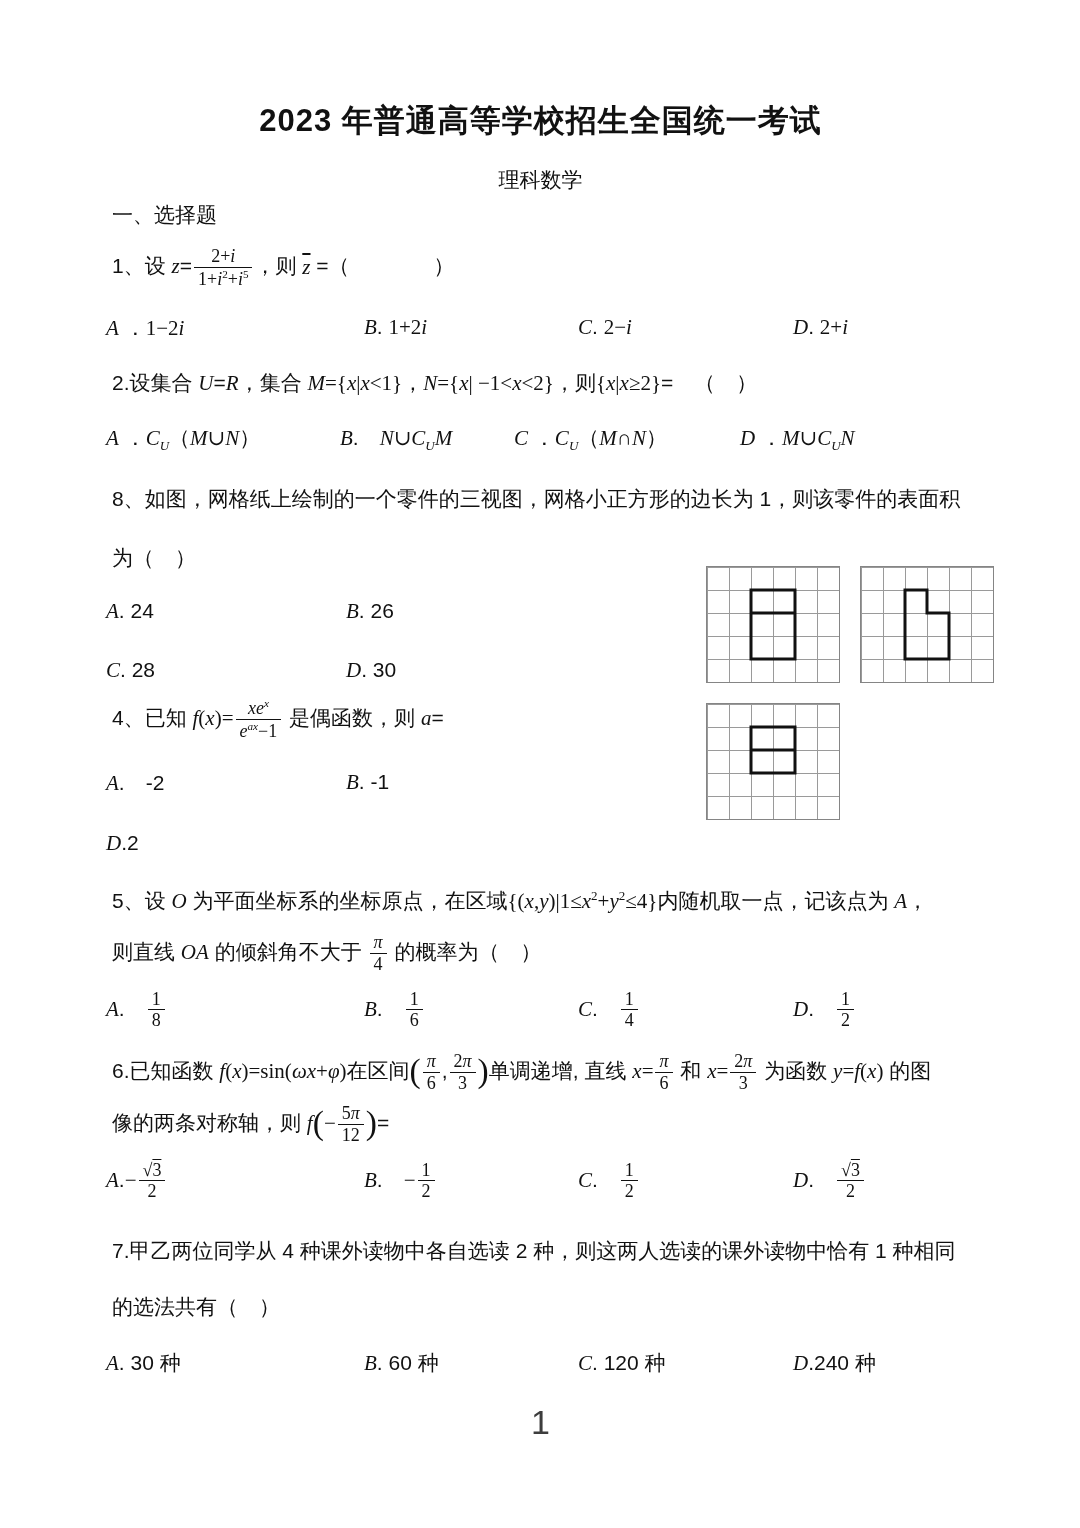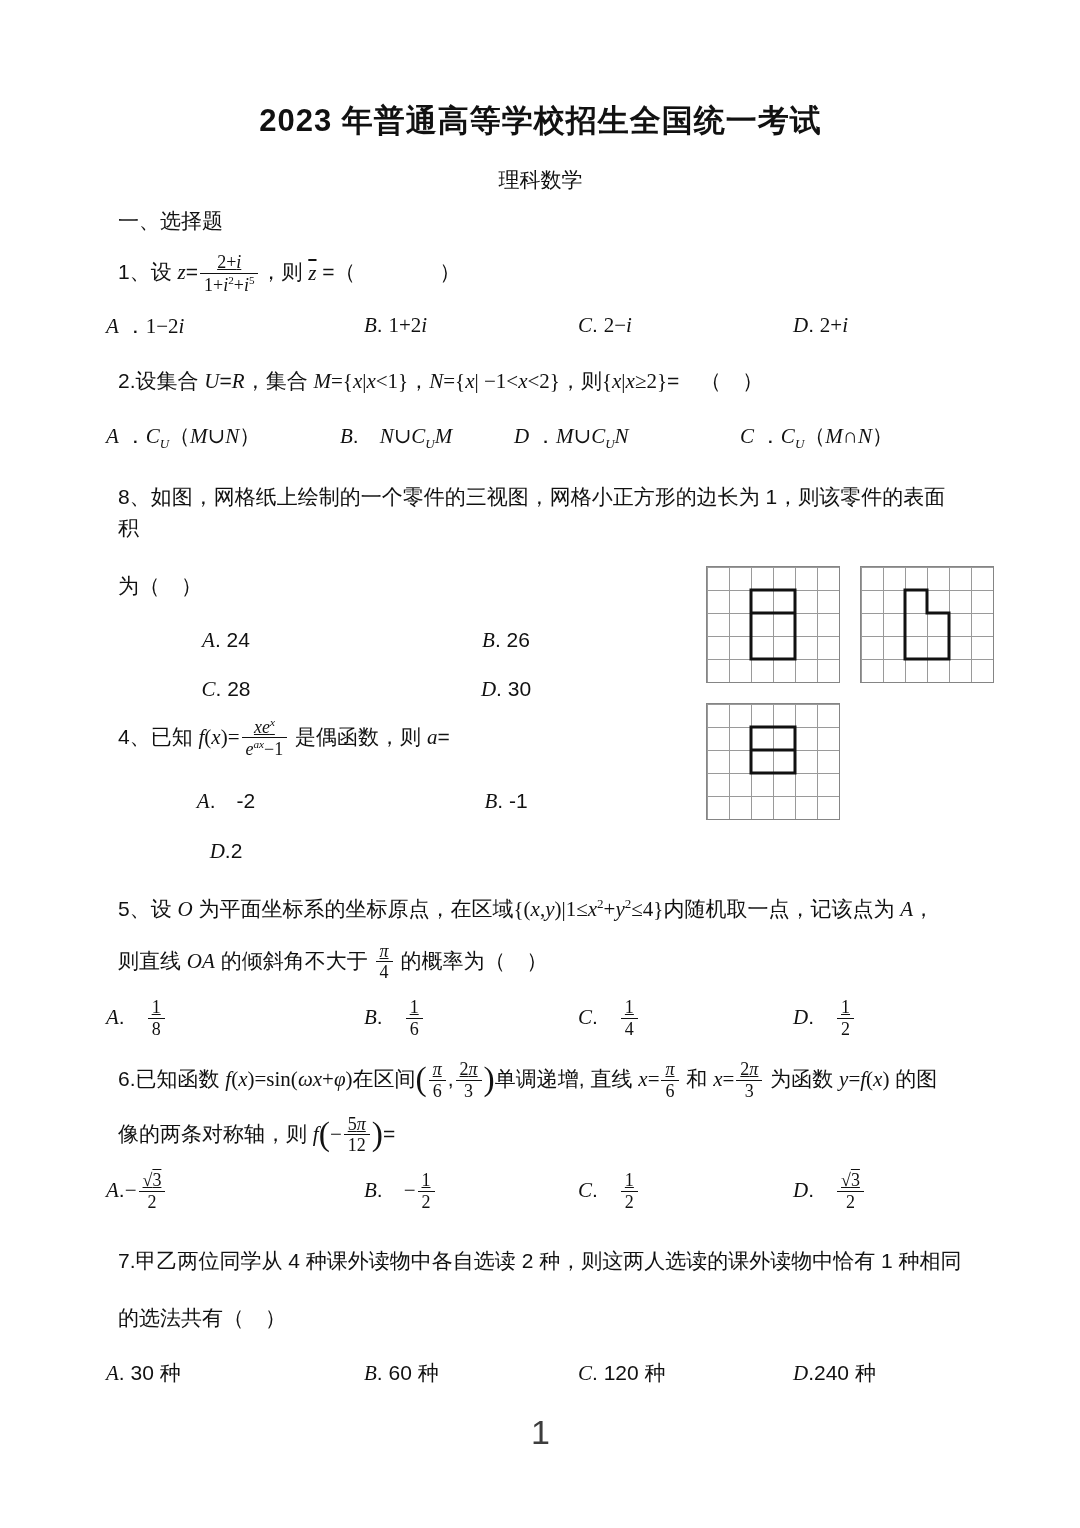--- a/index.html
+++ b/index.html
@@ -2,69 +2,69 @@
 <html><head>
 <meta charset="utf-8">
 <style>
   html,body{margin:0;padding:0;background:#fff;}
   .page{position:relative;width:1080px;height:1528px;background:#ffffff;overflow:hidden;
         font-family:"Liberation Sans","DejaVu Sans",sans-serif;font-size:21px;color:#111;}
   .content{padding:0 105px 0 106px;}
   .title{margin:0;padding-top:100px;text-align:center;font-size:31px;font-weight:700;letter-spacing:1px;}
   .subtitle{text-align:center;font-size:21px;margin-top:24px;}
   .section{margin-top:36px;}
-  p.line{margin:12px;line-height:1.45;}
+  p.line{margin:6px;line-height:1.45;}
   i{font-family:"Liberation Serif","DejaVu Serif",serif;font-style:italic;}
   .mt{font-family:"Liberation Serif","DejaVu Serif",serif;font-style:normal;}
   sup,sub{font-size:0.62em;}
   .fr{display:inline-block;vertical-align:middle;text-align:center;line-height:1.15;
       font-family:"Liberation Serif","DejaVu Serif",serif;font-size:18px;padding:0 2px;}
-  .fr .n{display:block;border-bottom:1.5px solid #111;padding:0 4px;text-decoration:underline;}
+  .fr .n{display:block;border-bottom:1.5px solid #111;padding:0 4px;}
   .fr .d{display:block;padding:0 4px;}
   .ov{text-decoration:overline;}
   .sq{white-space:nowrap;}
   .bp{font-family:"Liberation Serif","DejaVu Serif",serif;font-size:1.6em;vertical-align:-0.12em;line-height:1;}
   .opts{display:grid;align-items:center;}
   .cols4{grid-template-columns:258px 214px 215px 1fr;}
-  .cols2{grid-template-columns:240px 1fr;max-width:560px;row-gap:24px;text-align:center;}
+  .cols2{grid-template-columns:240px 1fr;max-width:560px;row-gap:34px;}
   .narrow{max-width:560px;}
   .fig{position:absolute;width:132px;height:115px;border:1px solid #858585;background-color:#fff;
        background-image:linear-gradient(to right,#9a9a9a 1px,transparent 1px),
                         linear-gradient(to bottom,#9a9a9a 1px,transparent 1px);
        background-size:22px 23px;}
   .fig svg{position:absolute;left:0;top:0;width:132px;height:115px;}
   .fig path{fill:none;stroke:#111;stroke-width:3;}
   .footer{margin-top:26px;text-align:center;font-size:34px;color:#3d3d3d;}
 </style>
 </head>
 <body>
 
 <div class="page">
   <div class="content">
     <h1 class="title">2023 年普通高等学校招生全国统一考试</h1>
     <div class="subtitle">理科数学</div>
     <p class="line section">一、选择题</p>
 
     <div>
       <p class="line" style="margin-top:16px">1、设 <i>z</i>=<span class="fr"><span class="n">2+<i>i</i></span><span class="d">1+<i>i</i><sup>2</sup>+<i>i</i><sup>5</sup></span></span>，则 <span class="ov"><i>z</i></span> =（　　　　）</p>
-      <div class="opts cols4" style="margin-top:16px">
+      <div class="opts cols4" style="margin-top:24px">
         <span><i>A</i> ．<span class="mt">1−2<i>i</i></span></span>
         <span><i>B</i>. <span class="mt">1+2<i>i</i></span></span>
         <span><i>C</i>. <span class="mt">2−<i>i</i></span></span>
         <span><i>D</i>. <span class="mt">2+<i>i</i></span></span>
       </div>
     </div>
 
     <div>
       <p class="line" style="margin-top:26px">2.设集合 <i>U</i>=<i>R</i>，集合 <span class="mt"><i>M</i>={<i>x</i>|<i>x</i>&lt;1}</span>，<span class="mt"><i>N</i>={<i>x</i>| −1&lt;<i>x</i>&lt;2}</span>，则<span class="mt">{<i>x</i>|<i>x</i>≥2}</span>=　（　）</p>
       <div class="opts" style="margin-top:26px;grid-template-columns:234px 174px 226px 1fr">
         <span><i>A</i> ．<span class="mt"><i>C</i><sub><i>U</i></sub>（<i>M</i>∪<i>N</i>）</span></span>
         <span><i>B</i>.　<span class="mt"><i>N</i>∪<i>C</i><sub><i>U</i></sub><i>M</i></span></span>
+        <span><i>C</i> ．<span class="mt"><i>C</i><sub><i>U</i></sub>（<i>M</i>∩<i>N</i>）</span></span>
         <span><i>D</i> ．<span class="mt"><i>M</i>∪<i>C</i><sub><i>U</i></sub><i>N</i></span></span>
-        <span><i>C</i> ．<span class="mt"><i>C</i><sub><i>U</i></sub>（<i>M</i>∩<i>N</i>）</span></span>
       </div>
     </div>
 
     <div>
       <p class="line" style="margin-top:30px">8、如图，网格纸上绘制的一个零件的三视图，网格小正方形的边长为 1，则该零件的表面积</p>
       <p class="line narrow" style="margin-top:28px">为（　）</p>
       <div class="opts cols2" style="margin-top:26px">
         <span><i>A</i>. 24</span>
         <span><i>B</i>. 26</span>
         <span><i>C</i>. 28</span>

